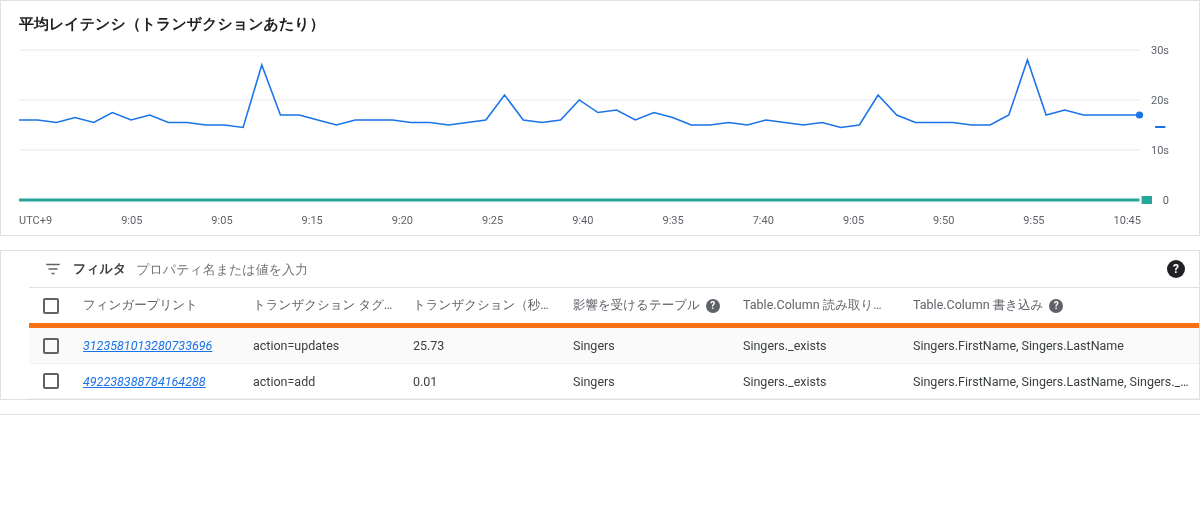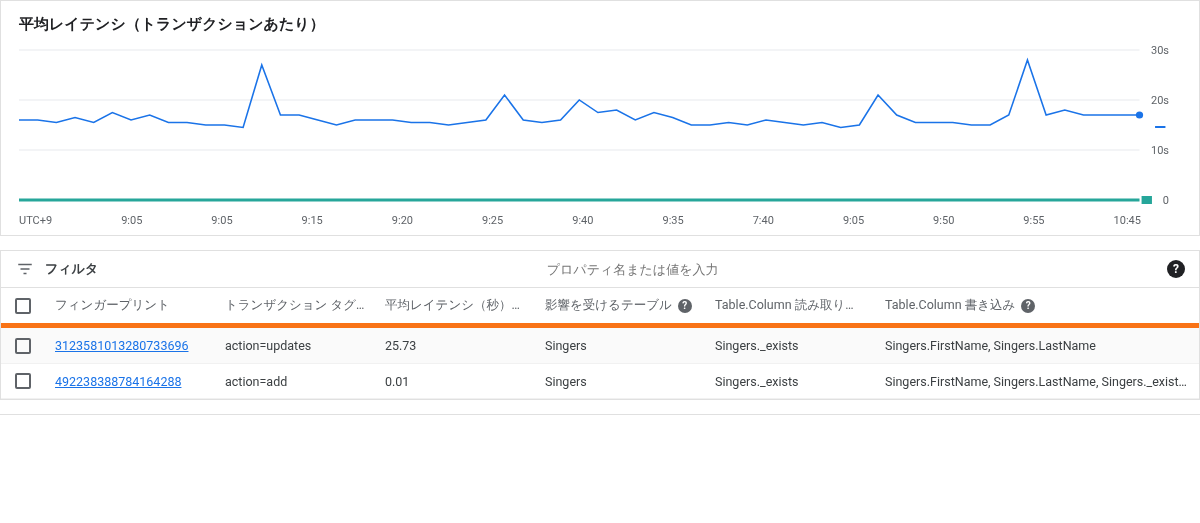--- a/index.html
+++ b/index.html
@@ -7,20 +7,21 @@
       font-family: "Google Sans", Roboto, "Helvetica Neue", Arial, sans-serif;
       font-size: 13px;
       color: #202124;
       background: #fff;
     }
     .card {
       background: #fff;
       border: 1px solid #e0e0e0;
       border-radius: 0;
       margin-bottom: 14px;
+      padding-left: 28px;
     }
     .chart-card {
       padding: 14px 18px 8px 18px;
     }
     .chart-title {
       font-size: 15px;
       font-weight: 700;
       color: #202124;
       margin-bottom: 6px;
     }
@@ -70,21 +71,20 @@
       font-weight: 600;
       color: #3c4043;
     }
     .filter-placeholder {
       flex: 1;
       font-size: 13px;
       color: #a21caf;
       border: none;
       outline: none;
       background: transparent;
-      text-align: center;
     }
     .help-global {
       width: 18px; height: 18px;
       border-radius: 50%;
       background: #202124;
       color: #fff;
       display: inline-flex;
       align-items: center;
       justify-content: center;
       font-size: 12px;
@@ -125,20 +125,21 @@
       width: 16px; height: 16px;
       border: 2px solid #5f6368;
       border-radius: 2px;
       display: inline-block;
       vertical-align: middle;
     }
     .link {
       color: #1a73e8;
       text-decoration: underline;
       cursor: pointer;
+      font-style: italic;
     }
     .th-help {
       display: inline-flex;
       width: 14px; height: 14px;
       border-radius: 50%;
       background: #5f6368;
       color: #fff;
       font-size: 10px;
       font-weight: 700;
       align-items: center;
@@ -217,21 +218,21 @@
         <col class="col-read">
         <col class="col-write">
     </colgroup>
     <thead>
       <tr>
         <th class="checkbox-cell">
           <span class="fake-checkbox"></span>
         </th>
         <th><span>フィンガープリント</span></th>
         <th><span>トランザクション タグ</span><span class="th-help">?</span></th>
-        <th><span>平均レイテンシ（秒）</span><span class="th-help">?</span></th>
+        <th><span>トランザクション（秒）</span><span class="th-help">?</span></th>
         <th><span>影響を受けるテーブル</span><span class="th-help">?</span></th>
         <th><span>Table.Column 読み取り</span><span class="th-help">?</span></th>
         <th><span>Table.Column 書き込み</span><span class="th-help">?</span></th>
       </tr>
     </thead>
     <tbody>
       <tr>
         <td class="checkbox-cell"><span class="fake-checkbox"></span></td>
         <td><span class="link">3123581013280733696</span></td>
         <td>action=updates</td>

